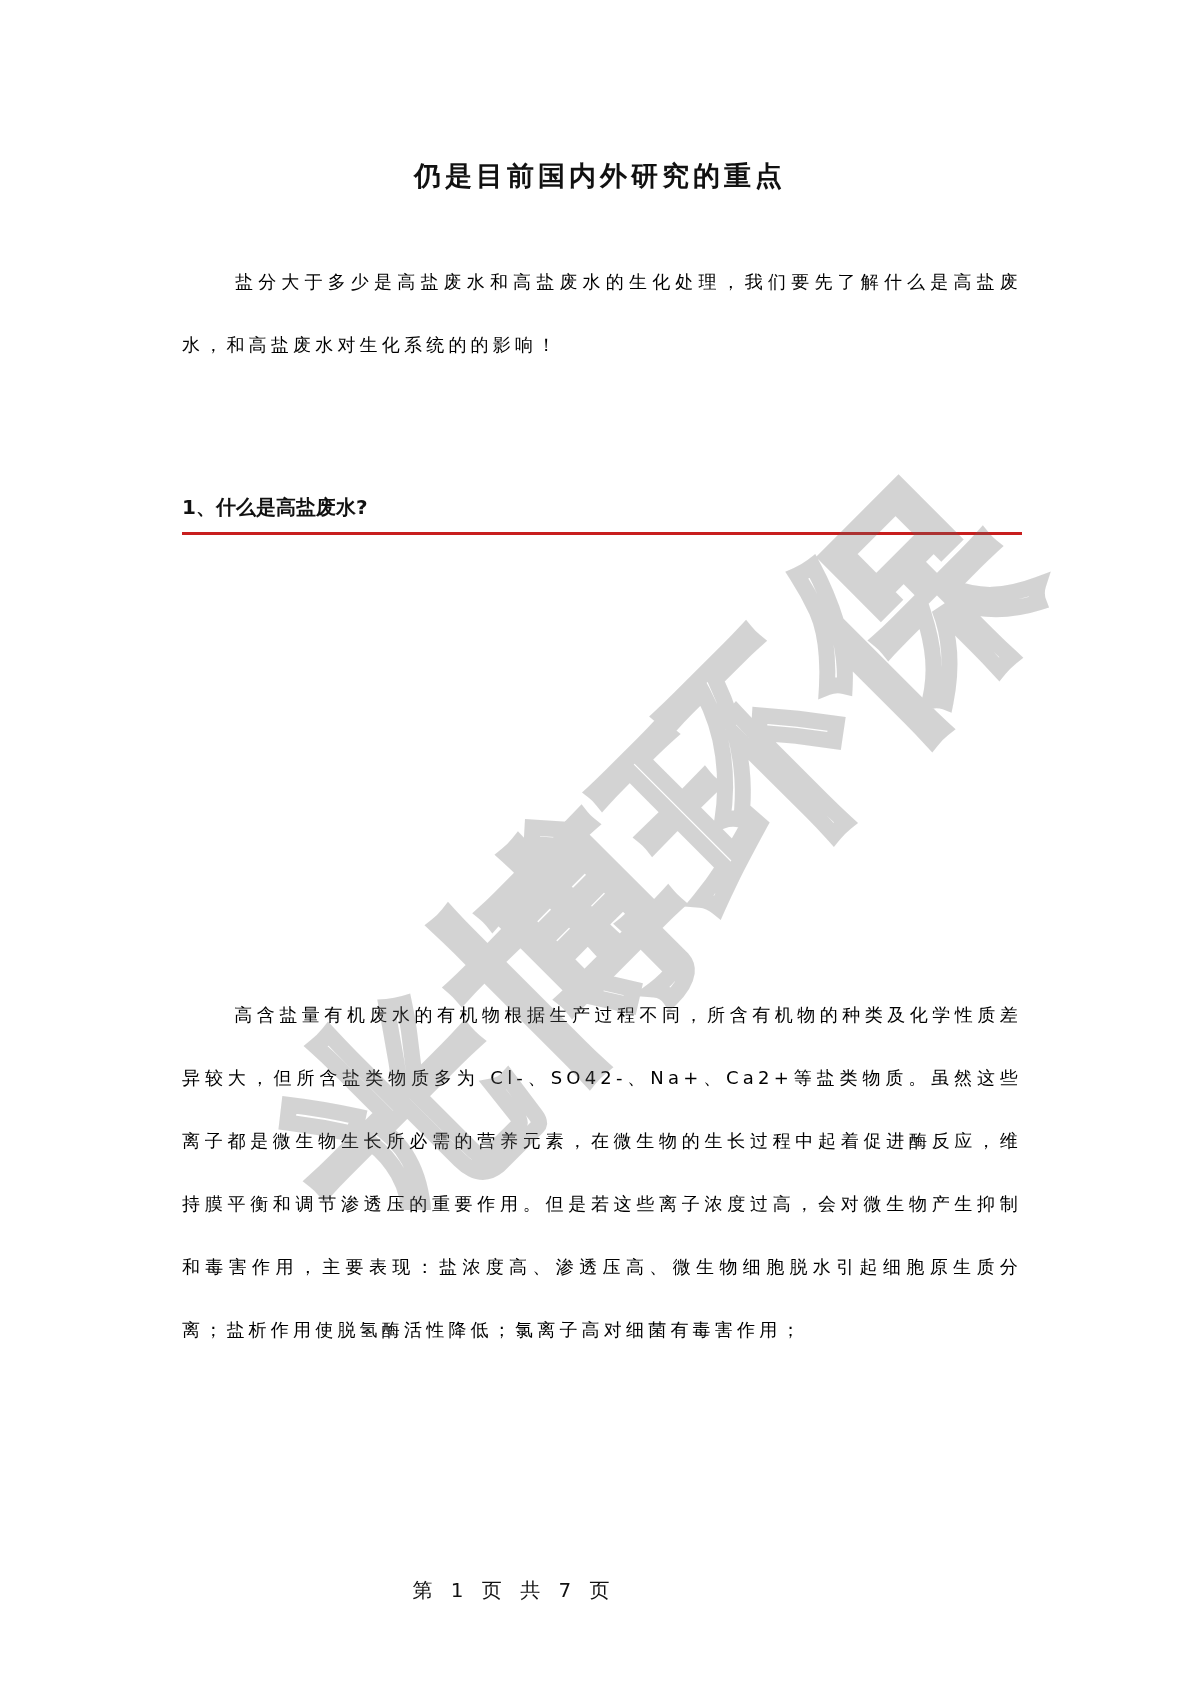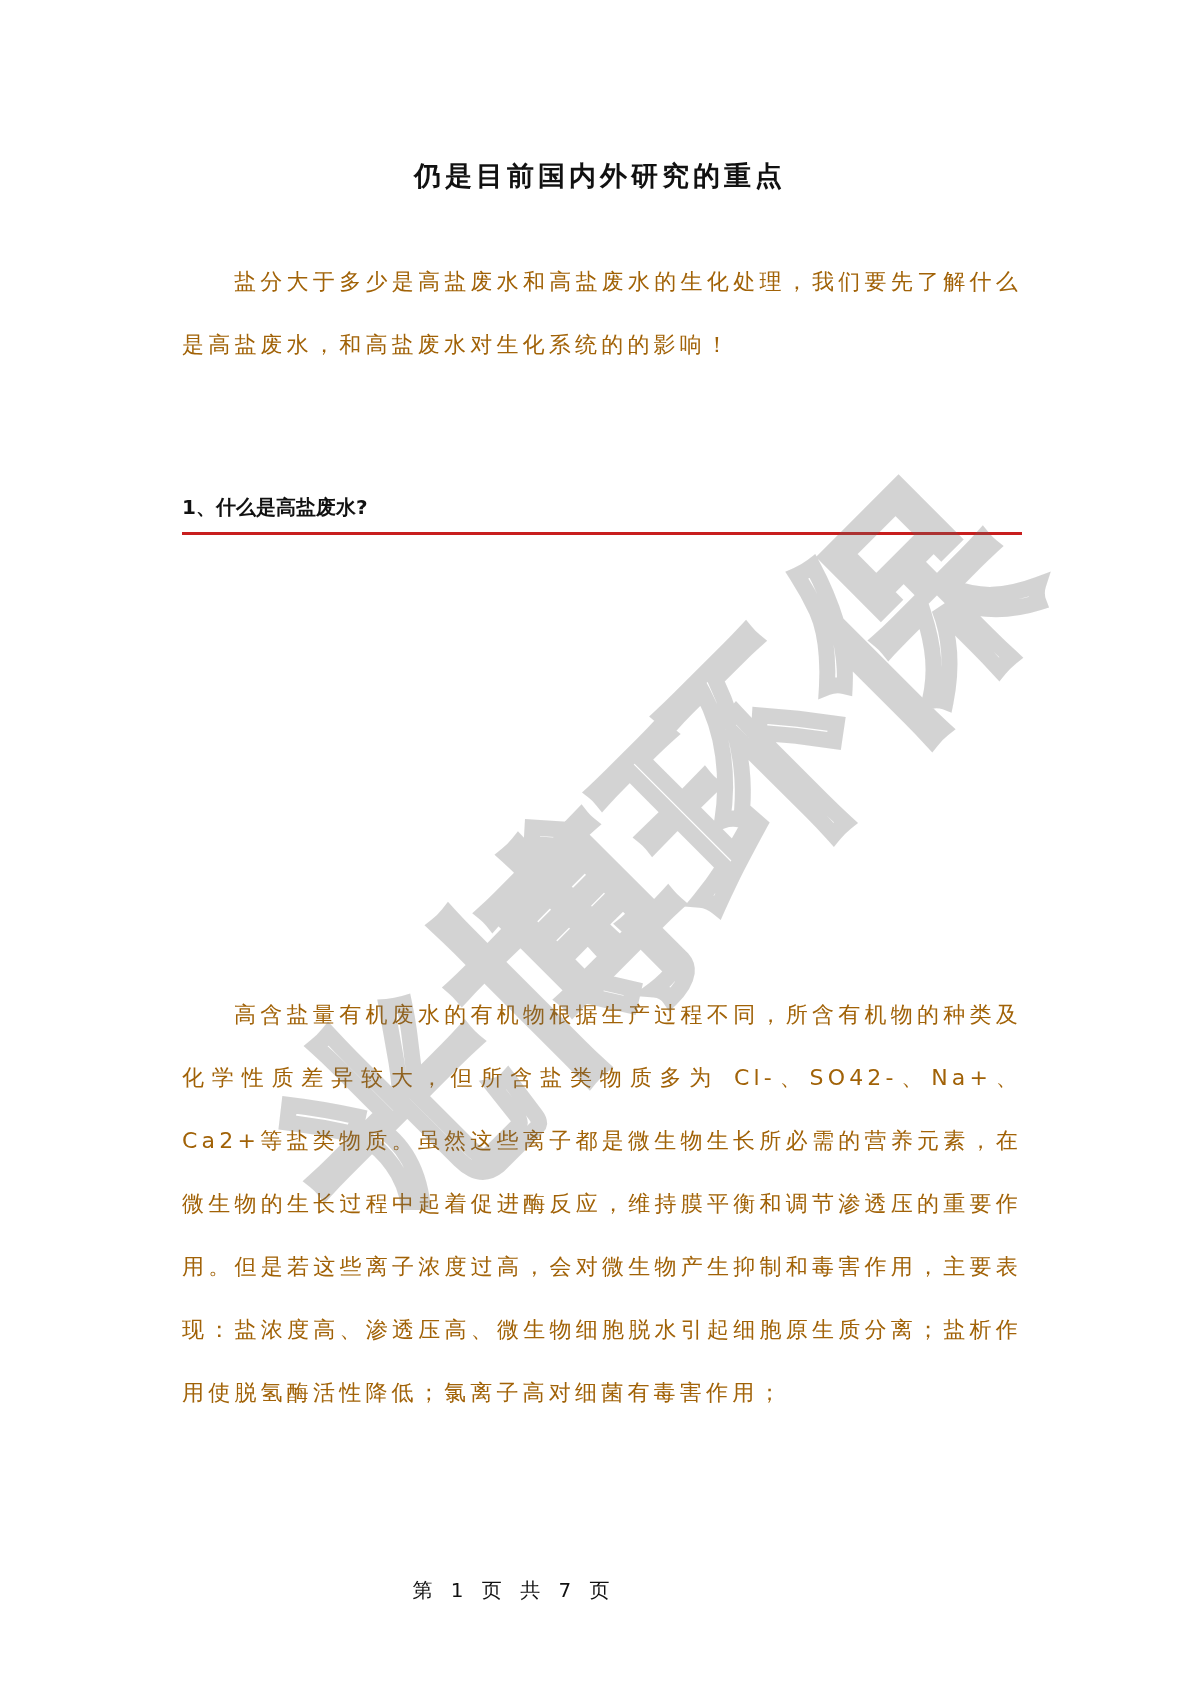--- a/index.html
+++ b/index.html
@@ -1,22 +1,22 @@
 <!DOCTYPE html>
 <html><head>
   <meta charset="utf-8">
   <style>
     html, body { margin: 0; padding: 0; background: #ffffff; }
     body { width: 1200px; height: 1697px; position: relative; overflow: hidden;
       font-family: "DejaVu Sans", "Liberation Sans", sans-serif; color: #111; }
     .page { position: absolute; left: 0; top: 0; width: 1200px; height: 1697px; }
     .title { position: absolute; top: 158px; left: 0; width: 1200px; text-align: center;
       font-size: 27px; font-weight: bold; letter-spacing: 4px; color: #111; }
-    .para { position: absolute; left: 182px; width: 840px; font-size: 22px;
-      line-height: 63px; letter-spacing: 4.2px; text-align: justify; color: #a16207; }
+    .para { position: absolute; left: 182px; width: 840px; font-size: 18px;
+      line-height: 63px; letter-spacing: 4.2px; text-align: justify; color: #000000; }
     .para .indent { display: inline-block; width: 52px; }
     .heading { position: absolute; left: 182px; top: 478px; font-size: 20px;
       font-weight: bold; color: #111; letter-spacing: 0px; margin-top: 16px; }
     .rule { position: absolute; left: 182px; top: 532px; width: 840px; height: 3px;
       background: #c81e1e; }
     .footer { position: absolute; top: 1577px; left: 0; width: 1028px; text-align: center;
       font-size: 20px; letter-spacing: 6px; color: #111; }
     .watermark { position: absolute; left: 200px; top: 470px; width: 900px; height: 740px;
       pointer-events: none; }
     .watermark text { font-family: "DejaVu Sans", sans-serif; }

